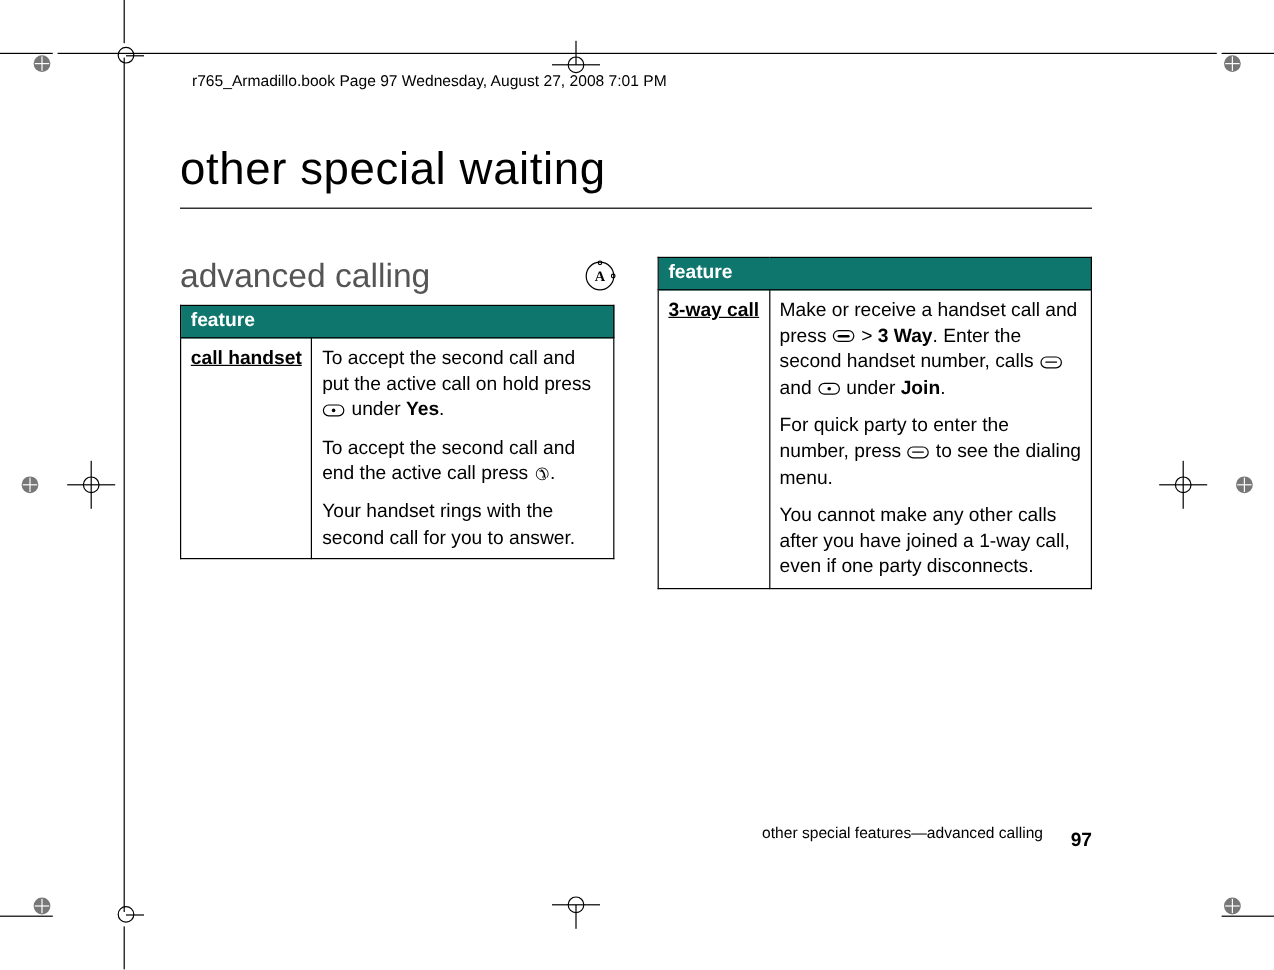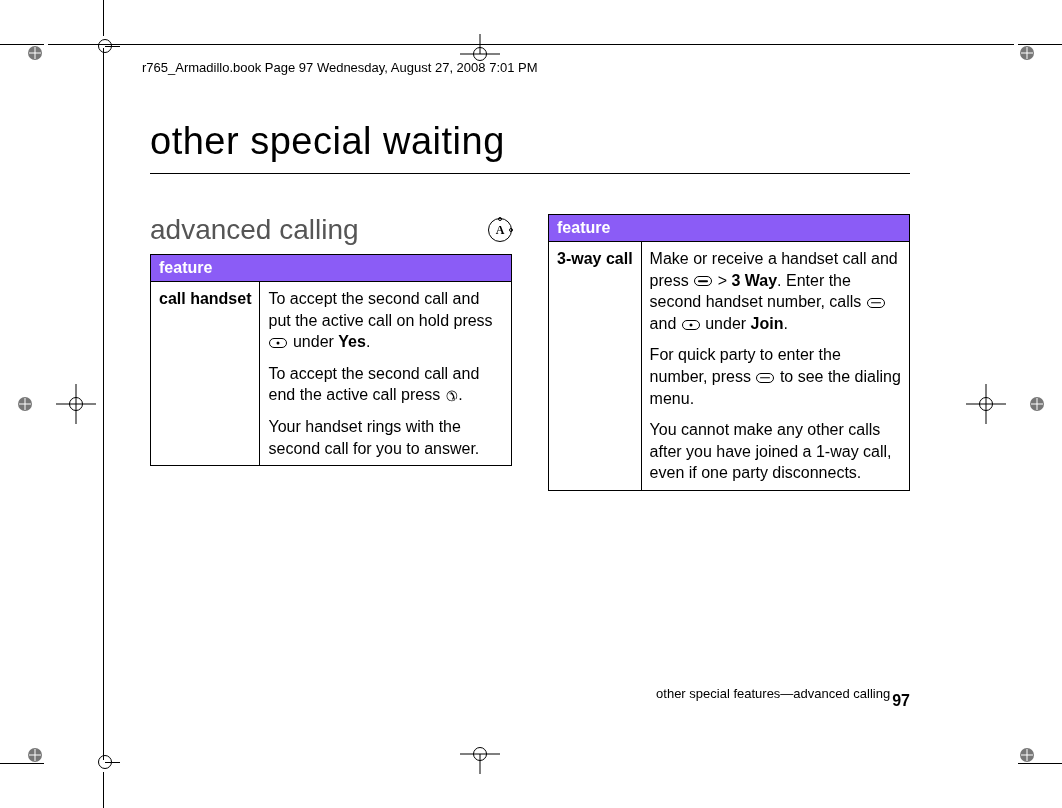--- a/index.html
+++ b/index.html
@@ -17,21 +17,21 @@
   }
   .reg-solid::before, .reg-solid::after { content:""; position:absolute; background:#fff; }
   .reg-solid::before { left:50%; top:1px; bottom:1px; width:1px; transform:translateX(-50%); }
   .reg-solid::after  { top:50%; left:1px; right:1px; height:1px; transform:translateY(-50%); }
 
   .mark-group { position:absolute; display:flex; align-items:center; gap:20px; }
 
   
   .header-running {
     position: absolute;
-    left: 142px; top: 60px;
+    left: 160px; top: 60px;
     font-size: 13px;
     color: #000;
   }
 
   
   .trim-v { position:absolute; width:1px; background:#000; }
   .trim-h { position:absolute; height:1px; background:#000; }
 
   
   .page {
@@ -71,37 +71,38 @@
   .columns { display:flex; gap: 36px; align-items:flex-start; }
   .col { flex: 1; }
 
   table.feature-table {
     border-collapse: collapse;
     width: 100%;
     font-size: 16px;
   }
   table.feature-table th {
     text-align: left;
-    background: #8b5cf6;
+    background: #0f766e;
     color: #fff;
     padding: 4px 8px;
     font-weight: bold;
     border: 1px solid #000;
   }
   table.feature-table td {
     border: 1px solid #000;
     padding: 6px 8px;
     vertical-align: top;
     font-size: 16px;
     line-height: 1.35;
   }
   table.feature-table td.fname {
     font-weight: bold;
     white-space: nowrap;
     width: 1%;
+    text-decoration: underline;
   }
   .cond { font-family: "Arial Narrow", Arial, sans-serif; font-stretch: condensed; font-weight: bold; }
   .key-rect {
     display: inline-block;
     width: 18px; height: 10px;
     border: 1.2px solid #000;
     border-radius: 5px;
     vertical-align: middle;
     position: relative;
     margin: 0 1px;
@@ -113,21 +114,21 @@
     transform: scaleX(-1);
   }
 
   p + p { margin-top: 10px; }
 
   
   .running-footer {
     position: absolute;
     bottom: 0; right: 0;
     font-size: 13px;
-    display:flex; align-items:center; gap:2px;
+    display:flex; align-items:center; gap:23px;
   }
   .running-footer .pnum { font-weight: bold; font-size: 16px; margin-top: 16px; }
 
 </style>
 </head>
 <body>
 
 <div class="trim-v" style="left:103px; top:0; height:36px;"></div>
 <div class="trim-v" style="left:103px; bottom:0; height:36px;"></div>
 <div class="trim-v" style="left:103px; top:48px; bottom:48px;"></div>

